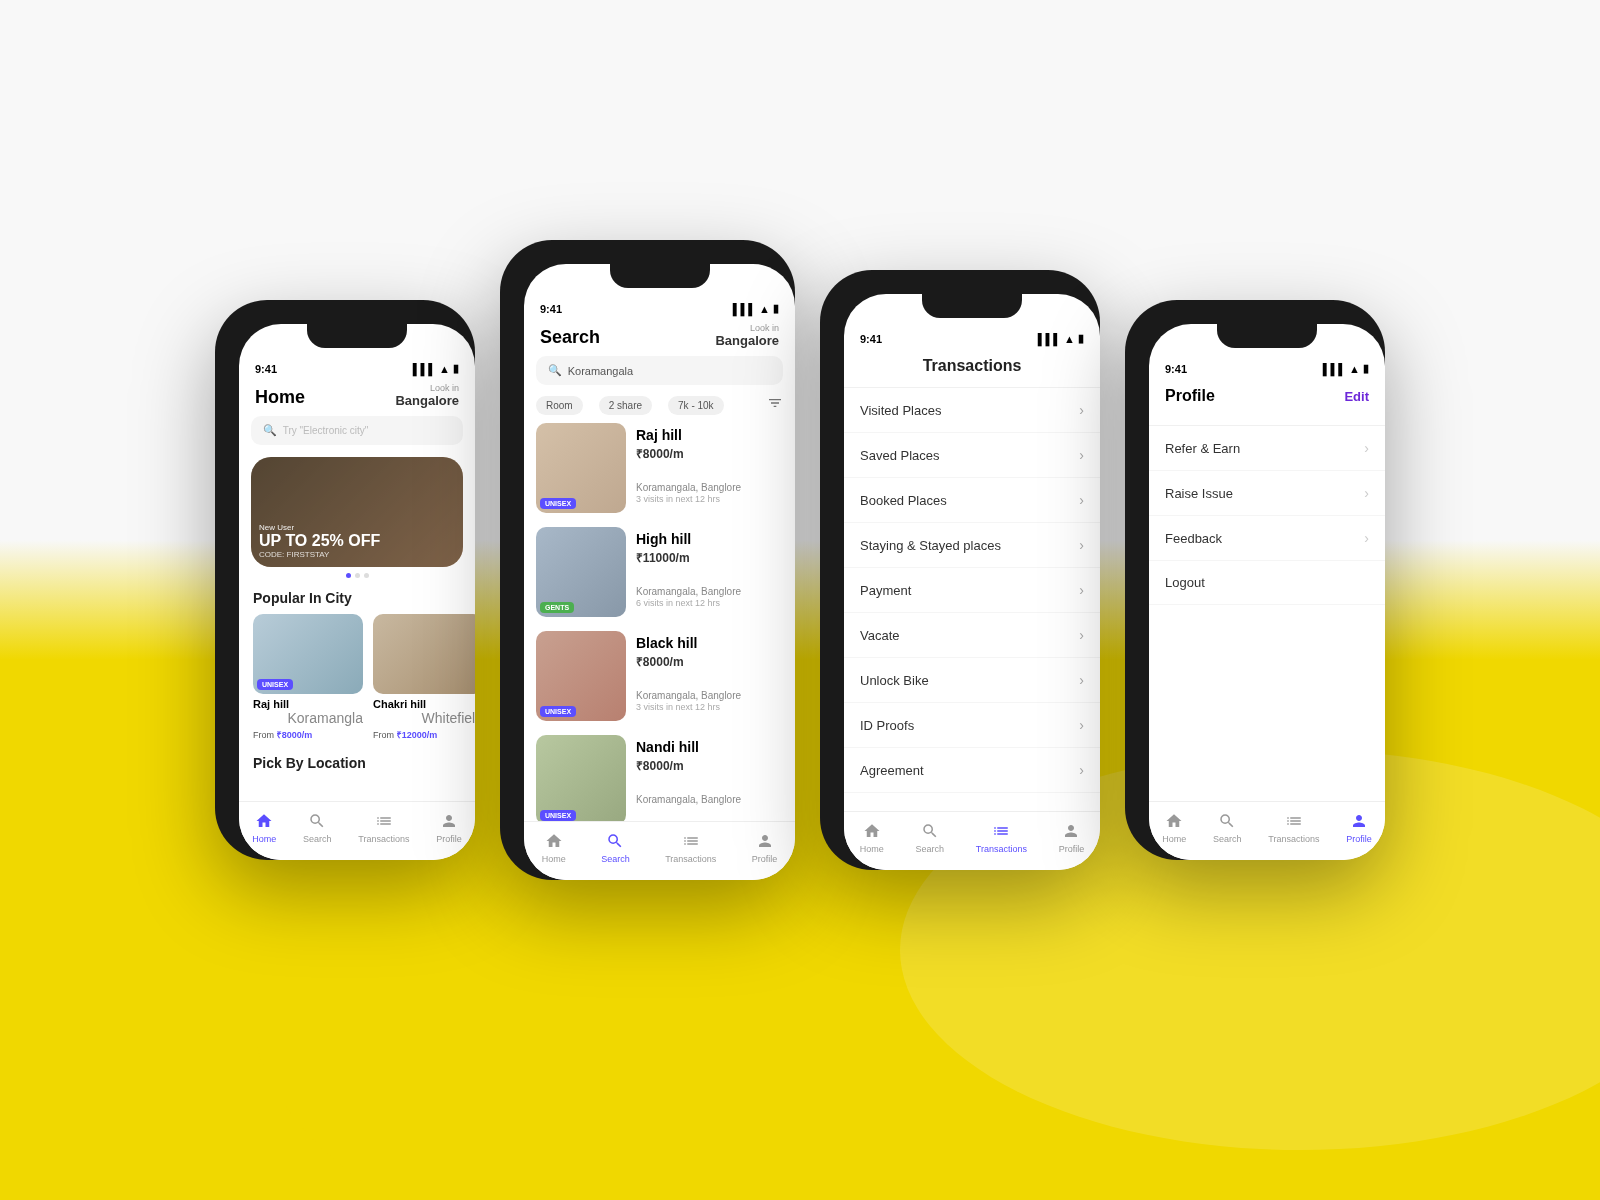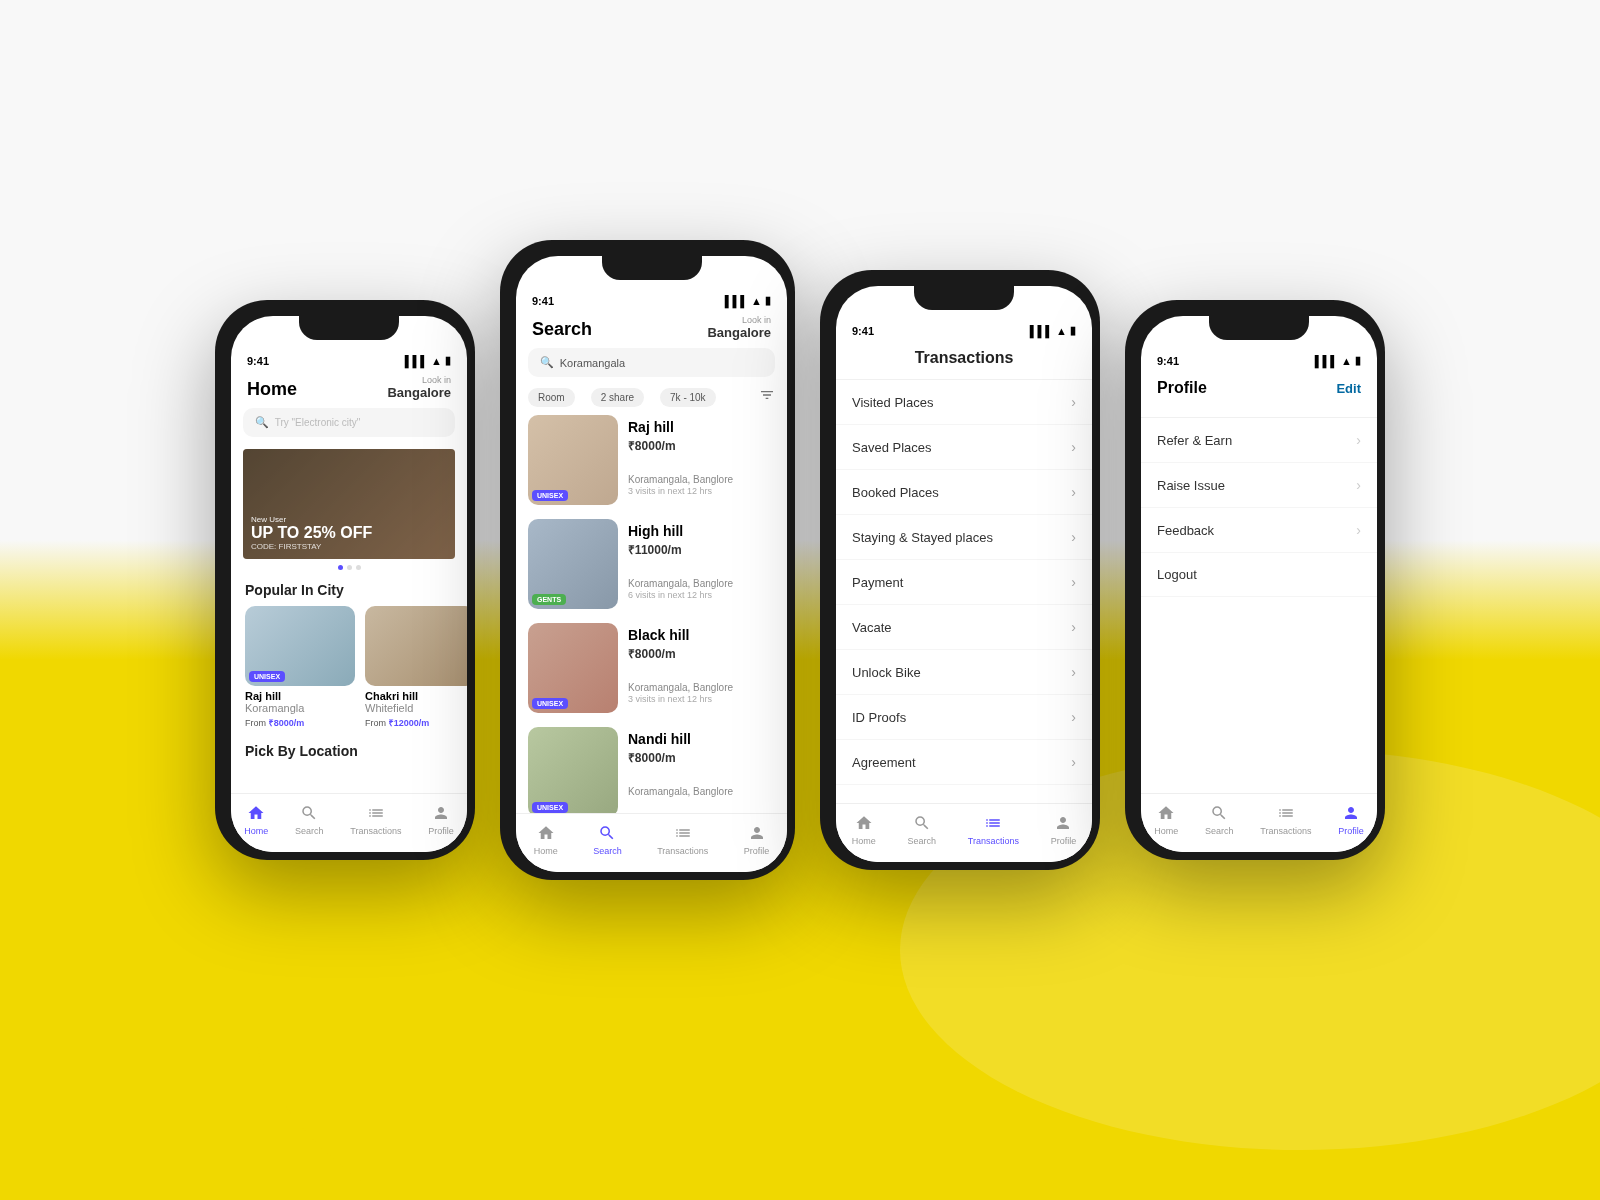--- a/index.html
+++ b/index.html
@@ -13,21 +13,21 @@
       font-family: -apple-system, BlinkMacSystemFont, 'Segoe UI', sans-serif;
       overflow: hidden;
     }
 
     
     .phone {
       position: relative;
       z-index: 1;
       background: #1a1a1a;
       border-radius: 52px;
-      padding: 16px;
+      padding: 24px;
       box-shadow: 0 30px 80px rgba(0,0,0,0.35);
     }
 
     .phone-inner {
       background: #fff;
       border-radius: 42px;
       overflow: hidden;
       position: relative;
     }
 
@@ -137,21 +137,21 @@
 
     .banner-area {
       margin: 0 12px;
       display: flex;
       gap: 8px;
       height: 110px;
     }
 
     .banner-card {
       flex: 1;
-      border-radius: 4px;
+      border-radius: 20px;
       overflow: hidden;
       position: relative;
     }
 
     .banner-card .overlay {
       position: absolute;
       inset: 0;
       background: rgba(0,0,0,0.4);
       display: flex;
       flex-direction: column;
@@ -224,21 +224,21 @@
       left: 4px;
       background: #5B4EFF;
       color: #fff;
       font-size: 7px;
       padding: 2px 5px;
       border-radius: 4px;
       font-weight: 700;
     }
 
     .prop-name { font-size: 11px; font-weight: 700; margin-top: 4px; }
-    .prop-area { font-size: 11px; color: #888; }
+    .prop-area { font-size: 14px; color: #888; text-align: right; }
     .prop-price { font-size: 9px; color: #555; margin-top: 2px; }
     .prop-price span { color: #5B4EFF; font-weight: 700; }
 
     
     .phone2-content {
       padding-top: 30px;
       height: 100%;
       overflow: hidden;
     }
 
@@ -356,21 +356,21 @@
     }
 
     .profile-header {
       display: flex;
       justify-content: space-between;
       align-items: center;
       padding: 8px 16px 12px;
     }
 
     .profile-title { font-size: 16px; font-weight: 700; }
-    .edit-btn { font-size: 13px; color: #0369a1; font-weight: 600; }
+    .edit-btn { font-size: 13px; color: #6d28d9; font-weight: 600; }
 
     .avatar-section {
       display: flex;
       flex-direction: column;
       align-items: center;
       padding: 8px 0 16px;
     }
 
     .avatar-img {
       width: 70px;

